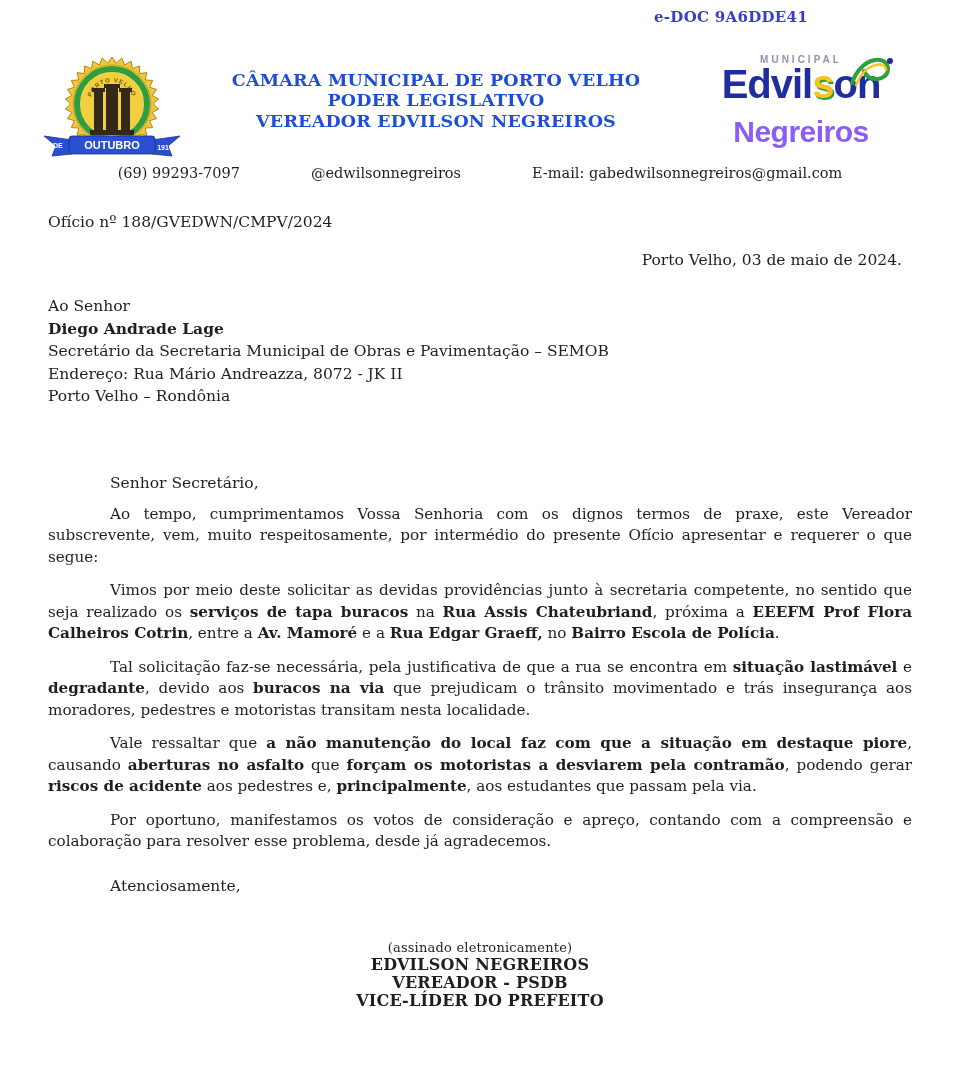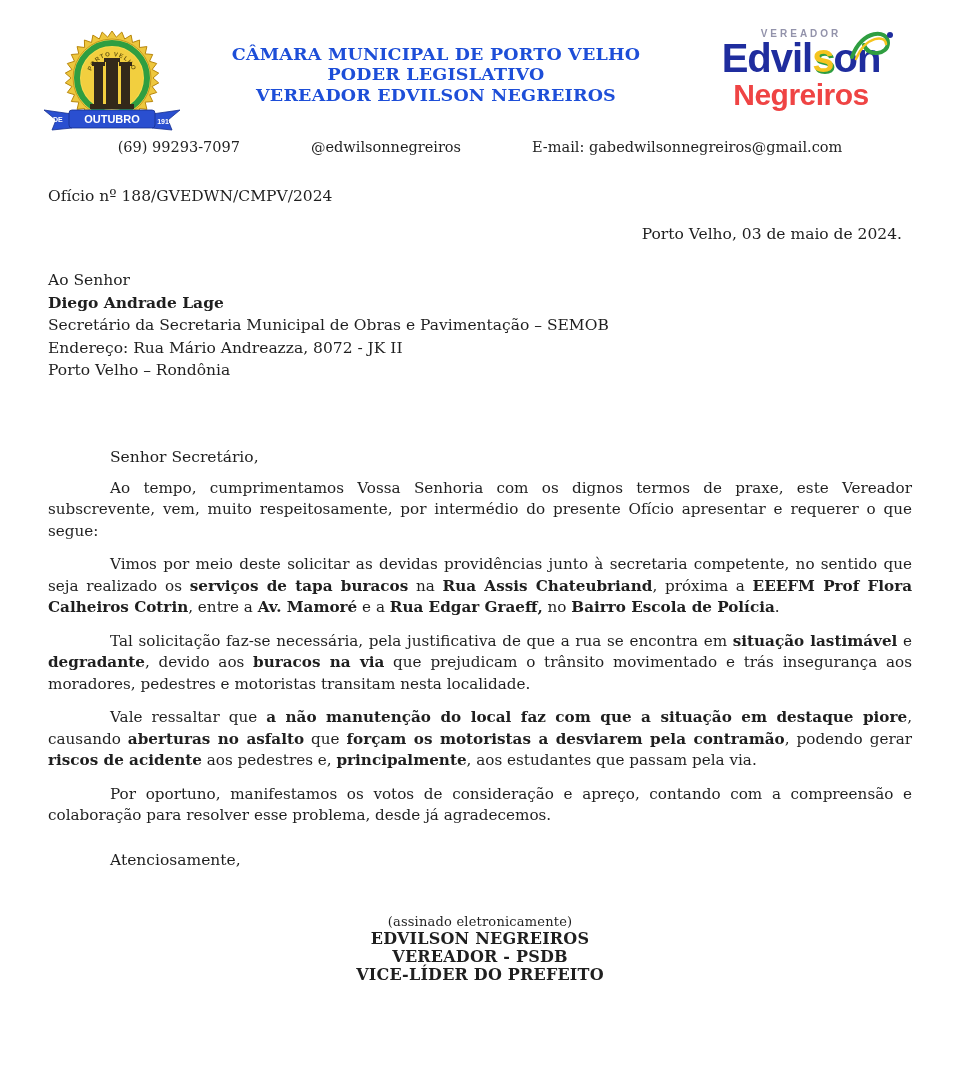--- a/index.html
+++ b/index.html
@@ -18,21 +18,21 @@
   .title-block{flex:1;text-align:center;margin-top:18px;}
   .title-line{font-weight:bold;font-size:17.5px;line-height:1.16;color:#1d4ed8;letter-spacing:.2px;}
   .logo-block{width:222px;flex:0 0 auto;text-align:center;margin-top:2px;position:relative;}
   .logo-vereador{font-family:"Liberation Sans",sans-serif;color:#9393ab;font-size:10px;
     letter-spacing:3px;font-weight:bold;margin-bottom:0;}
   .logo-name{font-family:"Liberation Sans",sans-serif;font-weight:bold;font-size:40px;
     color:#1f2d9e;line-height:.95;letter-spacing:-1px;position:relative;display:inline-block;}
   .logo-name .s-flag{color:#f5c41f;text-shadow:1.5px 1.5px 0 #2f9e41;}
   .logo-swirl{position:absolute;right:-14px;top:-12px;}
   .logo-surname{font-family:"Liberation Sans",sans-serif;font-weight:bold;font-size:30px;
-    color:#ef4444;line-height:.9;letter-spacing:-.5px;margin-top:4px;}
+    color:#8b5cf6;line-height:.9;letter-spacing:-.5px;margin-top:15px;}
   
   .addr-line{text-align:center;font-size:14.5px;margin-top:4px;}
   .contact-line{display:flex;justify-content:center;gap:71px;font-size:14.5px;margin-top:3px;}
   
   .ref{margin-top:32px;font-size:15.5px;}
   .dateline{margin-top:20px;text-align:right;padding-right:10px;font-size:15.5px;}
   
   .recipient{margin-top:26px;font-size:15.5px;}
   .recipient-line{line-height:22.5px;}
   
@@ -45,20 +45,21 @@
   
   .sig-block{margin-top:46px;text-align:center;}
   .sig-line{font-weight:bold;font-size:16px;line-height:1.12;letter-spacing:.2px;}
   .sig-block .sig-line:first-child{font-weight:normal;font-size:13px;margin-bottom:1px;}
 </style>
 </head>
 <body>
 
 <div class="page">
 
+  <div class="edoc">e-DOC 9A6DDE41</div>
 
   <div class="header">
 
     <svg class="emblem" viewBox="0 0 140 110" xmlns="http://www.w3.org/2000/svg">
       <polygon id="sunburst" fill="#eec73e" stroke="#b8860b" stroke-width="1" points="70.0,5.0 74.3,11.2 79.8,6.0 82.7,13.0 89.1,9.1 90.5,16.5 97.6,14.0 97.4,21.5 104.9,20.6 103.2,27.9 110.7,28.5 107.5,35.3 114.7,37.5 110.1,43.5 116.7,47.1 111.0,52.0 116.7,56.9 110.1,60.5 114.7,66.5 107.5,68.7 110.7,75.5 103.2,76.1 104.9,83.4 97.4,82.5 97.6,90.0 90.5,87.5 89.1,94.9 82.7,91.0 79.8,98.0 74.3,92.8 70.0,99.0 65.7,92.8 60.2,98.0 57.3,91.0 50.9,94.9 49.5,87.5 42.4,90.0 42.6,82.5 35.1,83.4 36.8,76.1 29.3,75.5 32.5,68.7 25.3,66.5 29.9,60.5 23.3,56.9 29.0,52.0 23.3,47.1 29.9,43.5 25.3,37.5 32.5,35.3 29.3,28.5 36.8,27.9 35.1,20.6 42.6,21.5 42.4,14.0 49.5,16.5 50.9,9.1 57.3,13.0 60.2,6.0 65.7,11.2"></polygon>
       <circle cx="70" cy="52" r="39" fill="#f6d94d" stroke="#c8991c" stroke-width="1"></circle>
       <circle cx="70" cy="52" r="35" fill="none" stroke="#2f9e41" stroke-width="6"></circle>
       <circle cx="70" cy="52" r="31" fill="#f2cf3f"></circle>
       <path id="arcpath" d="M 48,52 A 22,22 0 0 1 92,52" fill="none"></path>
       <text font-size="6" fill="#6b5a10" font-family="Liberation Sans, sans-serif" font-weight="bold" letter-spacing="1">
@@ -83,21 +84,21 @@
       </g>
     </svg>
 
     <div class="title-block">
     <div class="title-line"><span>CÂMARA MUNICIPAL DE PORTO VELHO</span></div>
         <div class="title-line"><span>PODER LEGISLATIVO</span></div>
         <div class="title-line"><span>VEREADOR EDVILSON NEGREIROS</span></div>
       </div>
 
     <div class="logo-block">
-      <div class="logo-vereador">VEREADOR</div>
+      <div class="logo-vereador">MUNICIPAL</div>
       <div class="logo-name"><span>Edvil</span><span class="s-flag">s</span><span>on</span>
         <svg class="logo-swirl" width="46" height="40" viewBox="0 0 46 40">
           <path d="M4 30 C 14 2, 40 2, 40 16 C 40 28, 20 30, 16 18" fill="none" stroke="#2f9e41" stroke-width="4" stroke-linecap="round"></path>
           <path d="M8 32 C 18 8, 38 8, 38 17" fill="none" stroke="#f5c41f" stroke-width="2.5" stroke-linecap="round"></path>
           <circle cx="42" cy="8" r="3" fill="#1f2d9e"></circle>
         </svg>
       </div>
       <div class="logo-surname">Negreiros</div>
     </div>
   </div>

